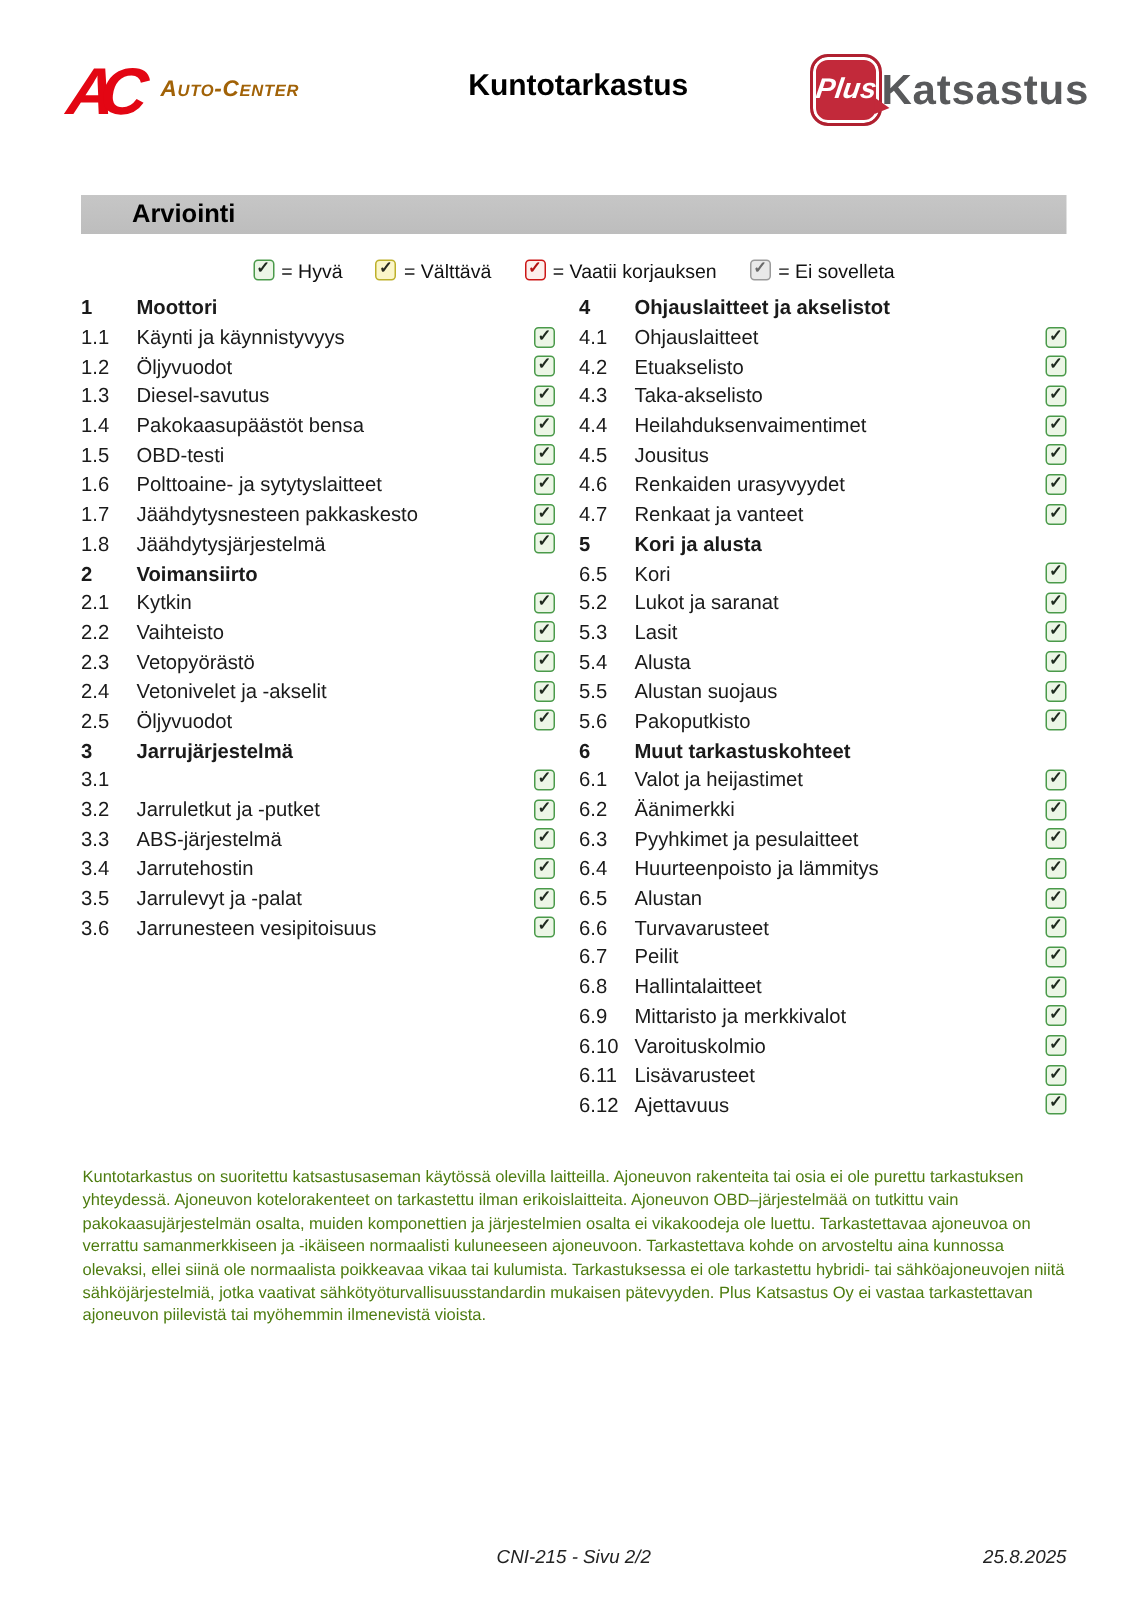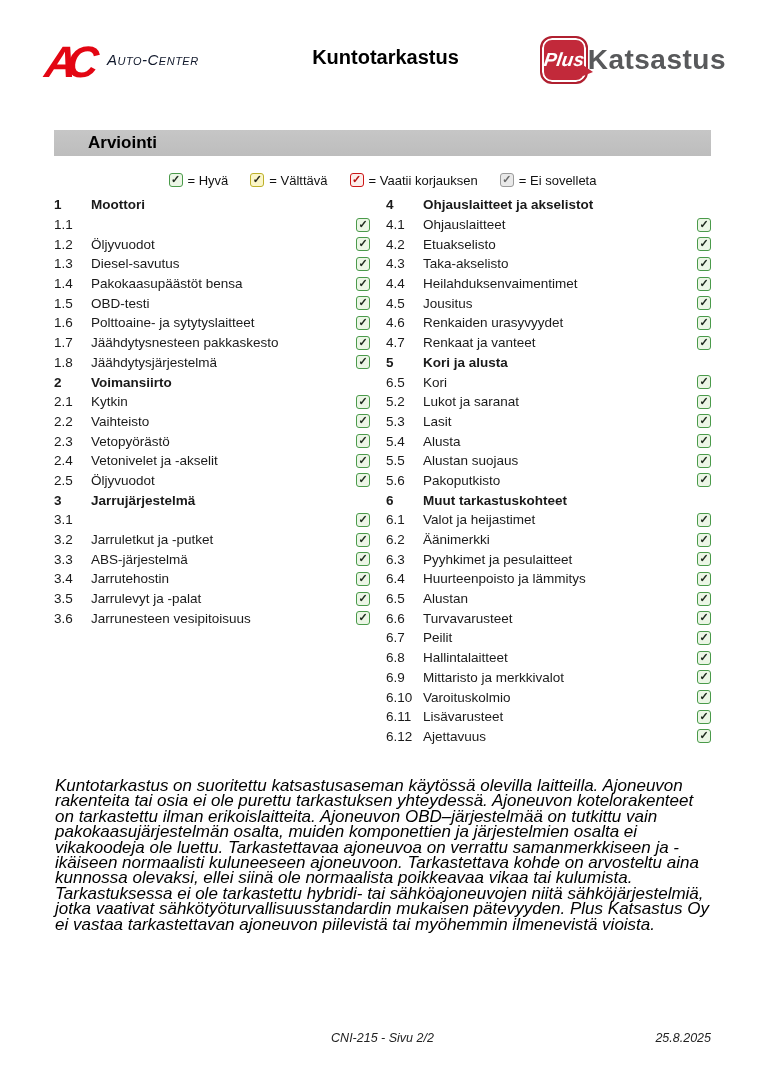--- a/index.html
+++ b/index.html
@@ -10,21 +10,21 @@
   }
 
   
   .top { position:absolute; top:36px; left:45px; right:38px; height:62px; }
   .logo-ac { position:absolute; left:0; top:4px; white-space:nowrap; }
   .ac-initials {
     font-style:italic; font-weight:bold; font-size:44px; color:#e30613;
     letter-spacing:-10px; line-height:44px; display:inline-block; transform:skewX(-6deg);
   }
   .ac-name {
-    font-style:italic; font-weight:normal; font-size:15px; color:#0f172a;
+    font-style:italic; font-weight:bold; font-size:15px; color:#a16207;
     font-variant:small-caps; letter-spacing:0.5px; margin-left:14px; vertical-align:12px;
   }
   .title {
     position:absolute; left:50%; transform:translateX(-50%); top:10px;
     font-size:20px; font-weight:bold; color:#000;
   }
   .logo-plus { position:absolute; right:0; top:0; display:flex; align-items:center; }
   .plus-badge {
     position:relative; width:48px; height:48px; background:#c2293a;
     border:2px solid #b02030; border-radius:12px; box-shadow:inset 0 0 0 2px #ffffff;
@@ -72,21 +72,21 @@
   .col.right { width:325px; margin-left:16px; }
   .row { height:19.7px; display:flex; align-items:center; font-size:13.5px; }
   .row .num { width:37px; flex:0 0 auto; }
   .row .label { flex:1; padding-right:4px; white-space:nowrap; }
   .row.header .num, .row.header .label { font-weight:bold; }
   .row .cb { margin-left:auto; }
 
   
   .disclaimer {
     position:absolute; top:778px; left:55px; width:660px;
-    font-size:17px; line-height:15.4px; color:#000000;font-style:italic;
+    font-size:11px; line-height:15.4px; color:#4d7c0f;
   }
 
   
   .page-footer {
     position:absolute; top:1031px; left:54px; width:657px; height:16px;
     font-size:12.5px; font-style:italic; color:#222;
   }
   .footer-center { position:absolute; left:0; right:0; text-align:center; }
   .footer-date { position:absolute; right:0; }
 </style>
@@ -133,20 +133,21 @@
     </div>
 
   <div class="checklist" id="checklist">
       <div class="col left">
         <div class="row header">
           <span class="num">1</span>
           <span class="label">Moottori</span>
         </div>
         <div class="row">
           <span class="num">1.1</span>
+          <span class="label">Käynti ja käynnistyvyys</span>
           <span class="cb good"><span>✓</span></span>
         </div>
         <div class="row">
           <span class="num">1.2</span>
           <span class="label">Öljyvuodot</span>
           <span class="cb good"><span>✓</span></span>
         </div>
         <div class="row">
           <span class="num">1.3</span>
           <span class="label">Diesel-savutus</span>

